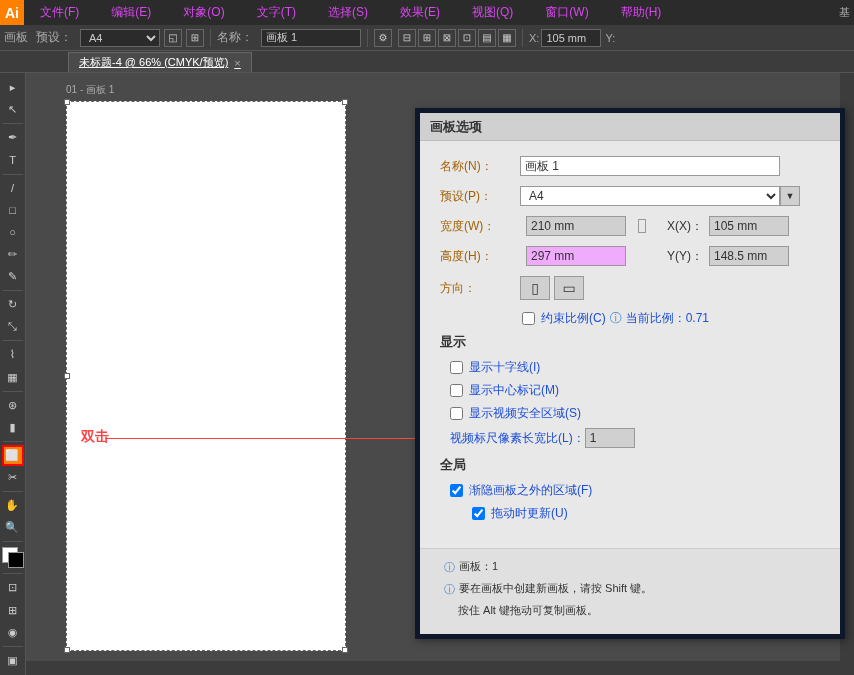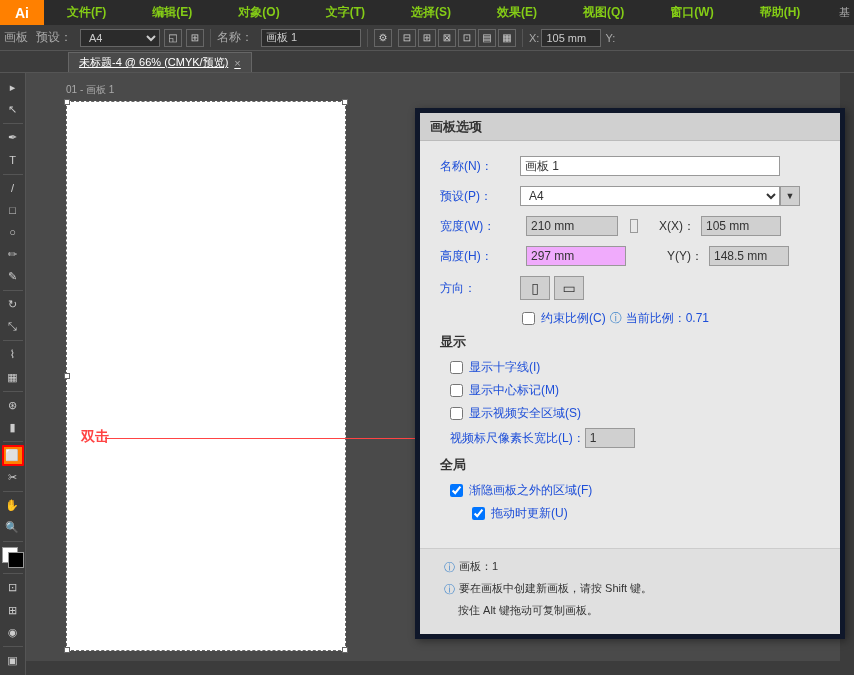--- a/index.html
+++ b/index.html
@@ -1,22 +1,22 @@
 <!DOCTYPE html>
 <html><head>
   <meta charset="utf-8">
   <style>
     * { margin: 0; padding: 0; box-sizing: border-box; }
     body { width: 854px; height: 675px; overflow: hidden; font-family: "Microsoft YaHei", "SimHei", Arial, sans-serif; font-size: 12px; background: #4a4a4a; color: #ccc; }
 
     
     .menubar { width: 100%; height: 25px; background: #2b2b2b; display: flex; align-items: center; color: #ccc; font-size: 12px; }
-    .menubar-logo { width: 44px; height: 25px; background: #ff8000; display: flex; align-items: center; justify-content: center; color: white; font-weight: bold; font-size: 14px; flex-shrink: 0; }
+    .menubar-logo { width: 24px; height: 25px; background: #ff8000; display: flex; align-items: center; justify-content: center; color: white; font-weight: bold; font-size: 14px; flex-shrink: 0; }
     .menubar-items { display: flex; align-items: center; height: 100%; }
-    .menubar-item { padding: 0 23px; height: 100%; display: flex; align-items: center; cursor: pointer; color: #84cc16; font-weight: bold; }
+    .menubar-item { padding: 0 16px; height: 100%; display: flex; align-items: center; cursor: pointer; color: #d946ef; }
     .menubar-right { margin-left: auto; display: flex; align-items: center; padding-right: 4px; }
 
     
     .toolbar { width: 100%; height: 26px; background: #3c3c3c; border-bottom: 1px solid #555; display: flex; align-items: center; padding: 0 4px; gap: 4px; }
     .toolbar-label { color: #aaa; margin-right: 4px; }
     .toolbar-select { background: #2b2b2b; border: 1px solid #666; color: #ccc; height: 18px; padding: 0 4px; font-size: 11px; }
     .toolbar-btn { background: #3c3c3c; border: 1px solid #666; color: #ccc; width: 18px; height: 18px; display: flex; align-items: center; justify-content: center; cursor: pointer; font-size: 10px; }
     .toolbar-input { background: #2b2b2b; border: 1px solid #666; color: #ccc; height: 18px; padding: 0 4px; font-size: 11px; }
     .toolbar-sep { width: 1px; height: 18px; background: #555; margin: 0 2px; }
     .toolbar-coord { display: flex; align-items: center; gap: 2px; }
@@ -55,21 +55,21 @@
     .arrow-head { position: absolute; top: 5px; left: 348px; width: 0; height: 0; border-top: 6px solid transparent; border-bottom: 6px solid transparent; border-left: 10px solid #ff4444; }
 
     
     .handle { position: absolute; width: 6px; height: 6px; background: white; border: 1px solid #666; }
 
     
     .dialog { position: absolute; top: 108px; left: 415px; width: 430px; background: #e8e8e8; border: 5px solid #0f172a; box-shadow: 2px 2px 8px rgba(0,0,0,0.4); color: #333; }
     .dialog-title { height: 28px; background: #d0d0d0; border-bottom: 1px solid #bbb; display: flex; align-items: center; padding: 0 10px; font-size: 13px; font-weight: bold; color: #333; }
     .dialog-body { padding: 15px 20px; }
     .form-row { display: flex; align-items: center; margin-bottom: 10px; }
-    .form-label { min-width: 80px; color: #1d4ed8; font-size: 12px; }
+    .form-label { min-width: 80px; color: #a16207; font-size: 12px; }
     .form-input { background: white; border: 1px solid #999; height: 20px; padding: 0 4px; font-size: 12px; color: #333; }
     .form-input-long { width: 260px; }
     .form-select { background: white; border: 1px solid #999; height: 20px; padding: 0 4px; font-size: 12px; color: #333; width: 260px; }
     .form-select-btn { background: #d0d0d0; border: 1px solid #999; width: 20px; height: 20px; display: flex; align-items: center; justify-content: center; font-size: 9px; cursor: pointer; }
     .coord-label { color: #333; font-size: 12px; min-width: 45px; text-align: right; }
     .coord-input { background: #d0d0d0; border: 1px solid #999; height: 20px; width: 80px; padding: 0 4px; font-size: 12px; color: #333; }
     .orient-btn { width: 30px; height: 24px; background: #d0d0d0; border: 1px solid #999; display: flex; align-items: center; justify-content: center; cursor: pointer; margin-right: 4px; font-size: 14px; }
 
     .checkbox-row { display: flex; align-items: center; margin-bottom: 6px; }
     .checkbox-row input[type=checkbox] { margin-right: 6px; }
@@ -228,21 +228,21 @@
       <div class="form-row">
         <span class="form-label">预设(P)：</span>
         <select class="form-select">
           <option>A4</option>
         </select>
         <div class="form-select-btn">▼</div>
       </div>
 
       <div class="form-row" style="gap:6px;">
         <span class="form-label">宽度(W)：</span>
-        <input class="form-input" style="width: 92px; background: rgb(208, 208, 208);" value="210 mm">
+        <input class="form-input" style="width: 100px; background: rgb(208, 208, 208);" value="210 mm">
 
         <div style="width:20px;display:flex;flex-direction:column;align-items:center;">
           <div style="width:8px;height:8px;border:1px solid #999;border-bottom:none;"></div>
           <div style="width:8px;height:6px;border:1px solid #999;border-top:none;"></div>
         </div>
         <span class="coord-label">X(X)：</span>
         <input class="coord-input" value="105 mm" style="">
       </div>
 
       <div class="form-row" style="gap:6px;">

